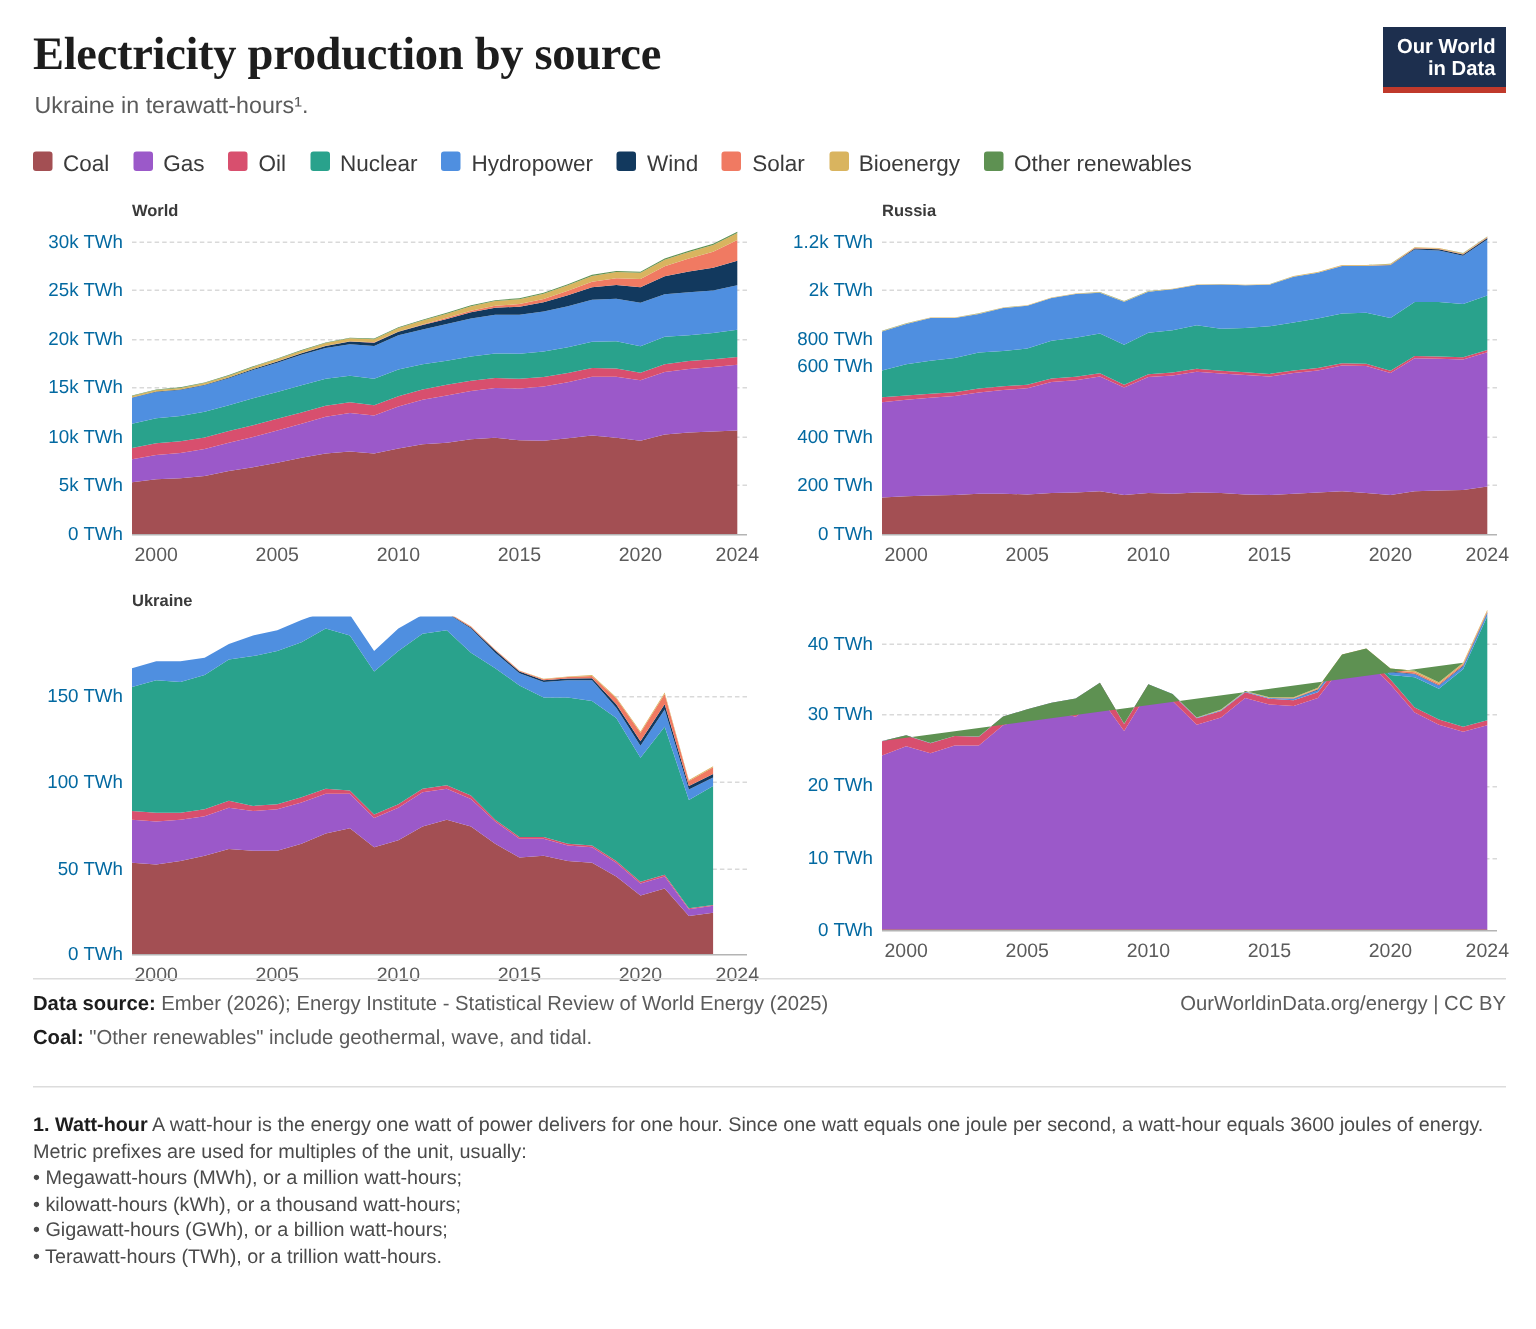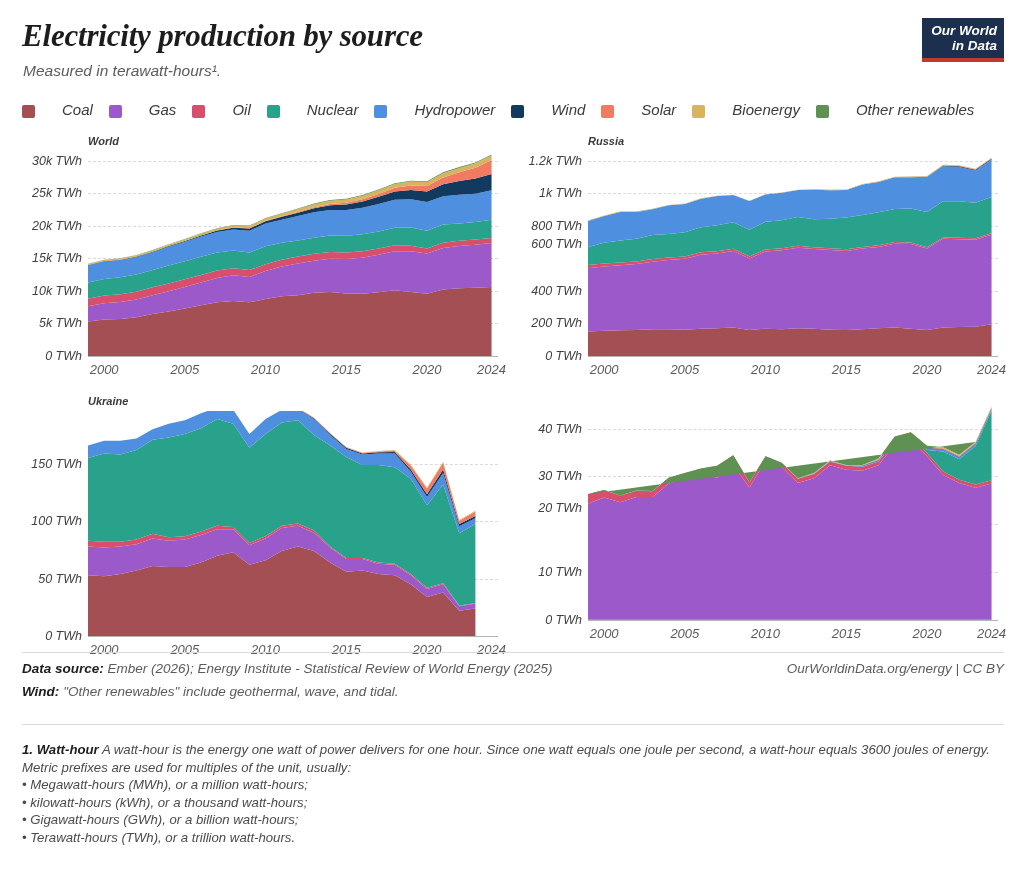--- a/index.html
+++ b/index.html
@@ -4,21 +4,21 @@
 <style>
   html,body{margin:0;padding:0;}
   body{
     width:1024px;height:886px;
     background:#ffffff;
     font-family:"Liberation Sans", sans-serif;
     color:#1d1d1d;
     position:relative;
     overflow:hidden;
   }
-  .page{position:relative;width:1024px;height:620px;font-style:italic;}
+  .page{position:relative;width:1024px;height:620px;}
 
   
   .title{
     position:absolute;left:22px;top:18px;
     font-family:"Liberation Serif", serif;
     font-size:31px;font-weight:700;color:#1d1d1d;letter-spacing:-0.2px;
   }
   .subtitle{
     position:absolute;left:23px;top:62px;
     font-size:15.5px;color:#5b5b5b;
@@ -32,33 +32,33 @@
     border-bottom:4px solid #c0392b;
   }
   .owid-logo span{display:block;}
 
   
   .legend{
     position:absolute;left:22px;top:101px;
     display:flex;align-items:center;gap:0px;
     font-size:15px;color:#3a3a3a;
   }
-  .legend-item{display:flex;align-items:flex-end;margin-right:16px;gap:20px;}
+  .legend-item{display:flex;align-items:flex-start;margin-right:16px;}
   .legend-swatch{width:13px;height:13px;border-radius:2px;margin-right:7px;}
 
   
   .panel{position:absolute;}
   .panel-title{
     font-size:11px;font-weight:700;color:#3a3a3a;
     margin:0 0 4px 0;
   }
   .plot{position:relative;}
   .ylabel{
     position:absolute;right:100%;margin-right:6px;
-    font-size:12.5px;color:#404040;white-space:nowrap;
+    font-size:12.5px;color:#0369a1;white-space:nowrap;
     transform:translateY(-50%);
   }
   .gridline{
     position:absolute;left:0;right:0;height:0;
     border-top:1px dashed #d9d9d9;
   }
   .axisline{
     position:absolute;left:0;right:0;height:0;
     border-top:1px solid #b4b4b4;
   }
@@ -83,21 +83,21 @@
     font-size:13.2px;color:#4a4a4a;line-height:17.5px;
   }
   .note-block b{color:#1d1d1d;}
 </style>
 </head>
 <body>
 
 <div class="page">
 
   <div class="title">Electricity production by source</div>
-  <div class="subtitle">Measured in terawatt-hours¹.</div>
+  <div class="subtitle">Ukraine in terawatt-hours¹.</div>
   <div class="owid-logo">
     <span>Our World</span>
     <span>in Data</span>
   </div>
 
   <div class="legend" id="legend">
       <div class="legend-item">
         <span class="legend-swatch" style="background: rgb(163, 79, 83);"></span>
         <span>Coal</span>
       </div>
@@ -180,21 +180,21 @@
         <div class="ylabel" style="top: 205px;">0 TWh</div>
         <div class="gridline" style="top: 172.46px;"></div>
         <div class="ylabel" style="top: 172.46px;">200 TWh</div>
         <div class="gridline" style="top: 139.921px;"></div>
         <div class="ylabel" style="top: 139.921px;">400 TWh</div>
         <div class="gridline" style="top: 107.381px;"></div>
         <div class="ylabel" style="top: 93px;">600 TWh</div>
         <div class="gridline" style="top: 74.8413px;"></div>
         <div class="ylabel" style="top: 74.8413px;">800 TWh</div>
         <div class="gridline" style="top: 42.3016px;"></div>
-        <div class="ylabel" style="top: 42.3016px;">1k TWh</div>
+        <div class="ylabel" style="top: 42.3016px;">2k TWh</div>
         <div class="gridline" style="top: 9.7619px;"></div>
         <div class="ylabel" style="top: 9.7619px;">1.2k TWh</div>
         <svg class="area" width="410" height="205">
           <path d="M 0.00 180.60 L16.14 179.78 L32.28 179.29 L48.43 178.97 L64.57 178.15 L80.71 178.15 L96.85 178.64 L112.99 177.67 L129.13 177.34 L145.28 176.53 L161.42 178.97 L177.56 177.67 L193.70 178.15 L209.84 177.34 L225.98 177.67 L242.13 178.64 L258.27 178.97 L274.41 178.15 L290.55 177.34 L306.69 176.53 L322.83 177.67 L338.98 178.97 L355.12 176.53 L371.26 176.04 L387.40 175.71 L403.54 173.27 L403.54 205.00 L387.40 205.00 L371.26 205.00 L355.12 205.00 L338.98 205.00 L322.83 205.00 L306.69 205.00 L290.55 205.00 L274.41 205.00 L258.27 205.00 L242.13 205.00 L225.98 205.00 L209.84 205.00 L193.70 205.00 L177.56 205.00 L161.42 205.00 L145.28 205.00 L129.13 205.00 L112.99 205.00 L96.85 205.00 L80.71 205.00 L64.57 205.00 L48.43 205.00 L32.28 205.00 L16.14 205.00 L0.00 205.00 Z" fill="#a34f53"></path>
           <path d="M 0.00 117.14 L16.14 115.52 L32.28 114.21 L48.43 113.08 L64.57 110.63 L80.71 109.01 L96.85 107.87 L112.99 103.64 L129.13 102.50 L145.28 100.06 L161.42 107.38 L177.56 100.38 L193.70 99.25 L209.84 96.81 L225.98 97.94 L242.13 98.92 L258.27 100.06 L274.41 97.62 L290.55 95.99 L306.69 92.74 L322.83 93.06 L338.98 97.62 L355.12 87.86 L371.26 88.18 L387.40 88.67 L403.54 83.79 L403.54 173.27 L387.40 175.71 L371.26 176.04 L355.12 176.53 L338.98 178.97 L322.83 177.67 L306.69 176.53 L290.55 177.34 L274.41 178.15 L258.27 178.97 L242.13 178.64 L225.98 177.67 L209.84 177.34 L193.70 178.15 L177.56 177.67 L161.42 178.97 L145.28 176.53 L129.13 177.34 L112.99 177.67 L96.85 178.64 L80.71 178.15 L64.57 178.15 L48.43 178.97 L32.28 179.29 L16.14 179.78 L0.00 180.60 Z" fill="#9b59c9"></path>
           <path d="M 0.00 113.89 L16.14 112.59 L32.28 111.45 L48.43 110.47 L64.57 108.03 L80.71 106.57 L96.85 105.43 L112.99 101.36 L129.13 100.22 L145.28 97.78 L161.42 105.43 L177.56 98.43 L193.70 97.29 L209.84 94.85 L225.98 96.15 L242.13 97.13 L258.27 98.27 L274.41 95.99 L290.55 94.37 L306.69 91.11 L322.83 91.44 L338.98 96.15 L355.12 86.39 L371.26 86.72 L387.40 87.21 L403.54 82.33 L403.54 83.79 L387.40 88.67 L371.26 88.18 L355.12 87.86 L338.98 97.62 L322.83 93.06 L306.69 92.74 L290.55 95.99 L274.41 97.62 L258.27 100.06 L242.13 98.92 L225.98 97.94 L209.84 96.81 L193.70 99.25 L177.56 100.38 L161.42 107.38 L145.28 100.06 L129.13 102.50 L112.99 103.64 L96.85 107.87 L80.71 109.01 L64.57 110.63 L48.43 113.08 L32.28 114.21 L16.14 115.52 L0.00 117.14 Z" fill="#d84f6e"></path>
           <path d="M 0.00 95.99 L16.14 91.76 L32.28 89.48 L48.43 87.69 L64.57 83.95 L80.71 82.98 L96.85 81.35 L112.99 76.14 L129.13 74.19 L145.28 71.26 L161.42 78.75 L177.56 70.77 L193.70 69.15 L209.84 65.89 L225.98 68.17 L242.13 67.68 L258.27 66.54 L274.41 63.94 L290.55 61.34 L306.69 57.92 L322.83 57.43 L338.98 61.01 L355.12 50.27 L371.26 50.27 L387.40 51.74 L403.54 46.04 L403.54 82.33 L387.40 87.21 L371.26 86.72 L355.12 86.39 L338.98 96.15 L322.83 91.44 L306.69 91.11 L290.55 94.37 L274.41 95.99 L258.27 98.27 L242.13 97.13 L225.98 96.15 L209.84 94.85 L193.70 97.29 L177.56 98.43 L161.42 105.43 L145.28 97.78 L129.13 100.22 L112.99 101.36 L96.85 105.43 L80.71 106.57 L64.57 108.03 L48.43 110.47 L32.28 111.45 L16.14 112.59 L0.00 113.89 Z" fill="#29a28c"></path>
           <path d="M 0.00 69.96 L16.14 64.92 L32.28 61.01 L48.43 61.01 L64.57 58.25 L80.71 54.34 L96.85 52.88 L112.99 47.67 L129.13 45.07 L145.28 44.09 L161.42 50.11 L177.56 43.44 L193.70 41.81 L209.84 39.05 L225.98 38.72 L242.13 39.21 L258.27 38.88 L274.41 33.52 L290.55 30.91 L306.69 26.36 L322.83 26.36 L338.98 25.87 L355.12 15.29 L371.26 15.94 L387.40 19.52 L403.54 8.62 L403.54 46.04 L387.40 51.74 L371.26 50.27 L355.12 50.27 L338.98 61.01 L322.83 57.43 L306.69 57.92 L290.55 61.34 L274.41 63.94 L258.27 66.54 L242.13 67.68 L225.98 68.17 L209.84 65.89 L193.70 69.15 L177.56 70.77 L161.42 78.75 L145.28 71.26 L129.13 74.19 L112.99 76.14 L96.85 81.35 L80.71 82.98 L64.57 83.95 L48.43 87.69 L32.28 89.48 L16.14 91.76 L0.00 95.99 Z" fill="#4f8fe0"></path>
           <path d="M 0.00 69.96 L16.14 64.92 L32.28 61.01 L48.43 61.01 L64.57 58.25 L80.71 54.34 L96.85 52.88 L112.99 47.67 L129.13 45.07 L145.28 44.09 L161.42 50.11 L177.56 43.44 L193.70 41.81 L209.84 39.05 L225.98 38.72 L242.13 39.21 L258.27 38.88 L274.41 33.52 L290.55 30.91 L306.69 26.36 L322.83 26.31 L338.98 25.69 L355.12 14.71 L371.26 15.21 L387.40 18.71 L403.54 7.73 L403.54 8.62 L387.40 19.52 L371.26 15.94 L355.12 15.29 L338.98 25.87 L322.83 26.36 L306.69 26.36 L290.55 30.91 L274.41 33.52 L258.27 38.88 L242.13 39.21 L225.98 38.72 L209.84 39.05 L193.70 41.81 L177.56 43.44 L161.42 50.11 L145.28 44.09 L129.13 45.07 L112.99 47.67 L96.85 52.88 L80.71 54.34 L64.57 58.25 L48.43 61.01 L32.28 61.01 L16.14 64.92 L0.00 69.96 Z" fill="#12395e"></path>
           <path d="M 0.00 69.96 L16.14 64.92 L32.28 61.01 L48.43 61.01 L64.57 58.25 L80.71 54.34 L96.85 52.88 L112.99 47.67 L129.13 45.07 L145.28 44.09 L161.42 50.11 L177.56 43.44 L193.70 41.81 L209.84 39.05 L225.98 38.72 L242.13 39.21 L258.27 38.88 L274.41 33.52 L290.55 30.83 L306.69 26.23 L322.83 26.15 L338.98 25.46 L355.12 14.38 L371.26 14.84 L387.40 18.29 L403.54 7.24 L403.54 7.73 L387.40 18.71 L371.26 15.21 L355.12 14.71 L338.98 25.69 L322.83 26.31 L306.69 26.36 L290.55 30.91 L274.41 33.52 L258.27 38.88 L242.13 39.21 L225.98 38.72 L209.84 39.05 L193.70 41.81 L177.56 43.44 L161.42 50.11 L145.28 44.09 L129.13 45.07 L112.99 47.67 L96.85 52.88 L80.71 54.34 L64.57 58.25 L48.43 61.01 L32.28 61.01 L16.14 64.92 L0.00 69.96 Z" fill="#f07a62"></path>
@@ -243,21 +243,21 @@
         </div>
       </div>
     </div>
   <div class="panel" id="panel-3" style="left: 588px; top: 395px; width: 410px;">
       <div class="plot" style="width: 410px; height: 225px;">
         <div class="axisline" style="top: 225px;"></div>
         <div class="ylabel" style="top: 225px;">0 TWh</div>
         <div class="gridline" style="top: 177.128px;"></div>
         <div class="ylabel" style="top: 177.128px;">10 TWh</div>
         <div class="gridline" style="top: 129.255px;"></div>
-        <div class="ylabel" style="top: 113px;">20 TWh</div>
+        <div class="ylabel" style="top: 128px;">20 TWh</div>
         <div class="gridline" style="top: 81.383px;"></div>
         <div class="ylabel" style="top: 81.383px;">30 TWh</div>
         <div class="gridline" style="top: 33.5106px;"></div>
         <div class="ylabel" style="top: 33.5106px;">40 TWh</div>
         <svg class="area" width="410" height="225">
           <path d="M 0.00 224.52 L16.14 224.52 L32.28 224.52 L48.43 224.52 L64.57 224.52 L80.71 224.52 L96.85 224.52 L112.99 224.52 L129.13 224.52 L145.28 224.52 L161.42 224.52 L177.56 224.52 L193.70 224.52 L209.84 224.52 L225.98 224.52 L242.13 224.52 L258.27 224.52 L274.41 224.52 L290.55 224.52 L306.69 224.52 L322.83 224.52 L338.98 224.52 L355.12 224.52 L371.26 224.52 L387.40 224.52 L403.54 224.52 L403.54 225.00 L387.40 225.00 L371.26 225.00 L355.12 225.00 L338.98 225.00 L322.83 225.00 L306.69 225.00 L290.55 225.00 L274.41 225.00 L258.27 225.00 L242.13 225.00 L225.98 225.00 L209.84 225.00 L193.70 225.00 L177.56 225.00 L161.42 225.00 L145.28 225.00 L129.13 225.00 L112.99 225.00 L96.85 225.00 L80.71 225.00 L64.57 225.00 L48.43 225.00 L32.28 225.00 L16.14 225.00 L0.00 225.00 Z" fill="#a34f53"></path>
           <path d="M 0.00 108.67 L16.14 102.45 L32.28 107.23 L48.43 101.97 L64.57 101.97 L80.71 88.56 L96.85 83.30 L112.99 78.51 L129.13 82.82 L145.28 69.89 L161.42 92.39 L177.56 66.06 L193.70 72.29 L209.84 88.09 L225.98 83.30 L242.13 70.37 L258.27 74.68 L274.41 75.64 L290.55 70.37 L306.69 49.31 L322.83 45.48 L338.98 61.28 L355.12 79.95 L371.26 88.09 L387.40 92.87 L403.54 88.56 L403.54 224.52 L387.40 224.52 L371.26 224.52 L355.12 224.52 L338.98 224.52 L322.83 224.52 L306.69 224.52 L290.55 224.52 L274.41 224.52 L258.27 224.52 L242.13 224.52 L225.98 224.52 L209.84 224.52 L193.70 224.52 L177.56 224.52 L161.42 224.52 L145.28 224.52 L129.13 224.52 L112.99 224.52 L96.85 224.52 L80.71 224.52 L64.57 224.52 L48.43 224.52 L32.28 224.52 L16.14 224.52 L0.00 224.52 Z" fill="#9b59c9"></path>
           <path d="M 0.00 99.10 L16.14 95.27 L32.28 100.53 L48.43 95.74 L64.57 96.22 L80.71 82.82 L96.85 78.03 L112.99 73.72 L129.13 70.85 L145.28 60.32 L161.42 87.61 L177.56 61.28 L193.70 67.98 L209.84 83.78 L225.98 78.99 L242.13 66.54 L258.27 70.85 L274.41 71.81 L290.55 66.54 L306.69 45.48 L322.83 41.65 L338.98 57.93 L355.12 76.60 L371.26 84.73 L387.40 89.52 L403.54 85.21 L403.54 88.56 L387.40 92.87 L371.26 88.09 L355.12 79.95 L338.98 61.28 L322.83 45.48 L306.69 49.31 L290.55 70.37 L274.41 75.64 L258.27 74.68 L242.13 70.37 L225.98 83.30 L209.84 88.09 L193.70 72.29 L177.56 66.06 L161.42 92.39 L145.28 69.89 L129.13 82.82 L112.99 78.51 L96.85 83.30 L80.71 88.56 L64.57 101.97 L48.43 101.97 L32.28 107.23 L16.14 102.45 L0.00 108.67 Z" fill="#d84f6e"></path>
           <path d="M 0.00 99.10 L16.14 95.27 L32.28 100.53 L48.43 95.74 L64.57 96.22 L80.71 82.82 L96.85 78.03 L112.99 73.72 L129.13 70.85 L145.28 60.32 L161.42 87.61 L177.56 61.28 L193.70 67.98 L209.84 83.78 L225.98 78.99 L242.13 66.54 L258.27 70.85 L274.41 71.81 L290.55 66.54 L306.69 45.48 L322.83 41.65 L338.98 55.05 L355.12 56.49 L371.26 64.15 L387.40 51.22 L403.54 15.80 L403.54 85.21 L387.40 89.52 L371.26 84.73 L355.12 76.60 L338.98 57.93 L322.83 41.65 L306.69 45.48 L290.55 66.54 L274.41 71.81 L258.27 70.85 L242.13 66.54 L225.98 78.99 L209.84 83.78 L193.70 67.98 L177.56 61.28 L161.42 87.61 L145.28 60.32 L129.13 70.85 L112.99 73.72 L96.85 78.03 L80.71 82.82 L64.57 96.22 L48.43 95.74 L32.28 100.53 L16.14 95.27 L0.00 99.10 Z" fill="#29a28c"></path>
           <path d="M 0.00 98.95 L16.14 95.12 L32.28 100.39 L48.43 95.60 L64.57 96.08 L80.71 82.68 L96.85 77.89 L112.99 73.58 L129.13 70.71 L145.28 60.18 L161.42 87.46 L177.56 61.13 L193.70 67.74 L209.84 83.49 L225.98 78.51 L242.13 66.06 L258.27 70.37 L274.41 70.85 L290.55 65.11 L306.69 43.56 L322.83 39.73 L338.98 53.14 L355.12 54.57 L371.26 62.23 L387.40 49.31 L403.54 13.88 L403.54 15.80 L387.40 51.22 L371.26 64.15 L355.12 56.49 L338.98 55.05 L322.83 41.65 L306.69 45.48 L290.55 66.54 L274.41 71.81 L258.27 70.85 L242.13 66.54 L225.98 78.99 L209.84 83.78 L193.70 67.98 L177.56 61.28 L161.42 87.61 L145.28 60.32 L129.13 70.85 L112.99 73.72 L96.85 78.03 L80.71 82.82 L64.57 96.22 L48.43 95.74 L32.28 100.53 L16.14 95.27 L0.00 99.10 Z" fill="#4f8fe0"></path>
@@ -276,21 +276,21 @@
         </div>
       </div>
     </div>
 
   <div class="sep" style="top:652px;"></div>
   <div class="src" style="left:22px;top:661px;">
     <b>Data source:</b>
     <span>Ember (2026); Energy Institute - Statistical Review of World Energy (2025)</span>
   </div>
   <div class="src" style="left:22px;top:684px;">
-    <b>Wind:</b>
+    <b>Coal:</b>
     <span>"Other renewables" include geothermal, wave, and tidal.</span>
   </div>
   <div class="src-right" style="top:661px;">OurWorldinData.org/energy | CC BY</div>
 
   <div class="sep" style="top:724px;"></div>
 
   <div class="note-block" style="top:741px;">
     <div>
       <b>1. Watt-hour</b>
       <span>A watt-hour is the energy one watt of power delivers for one hour. Since one watt equals one joule per second, a watt-hour equals 3600 joules of energy.</span>

